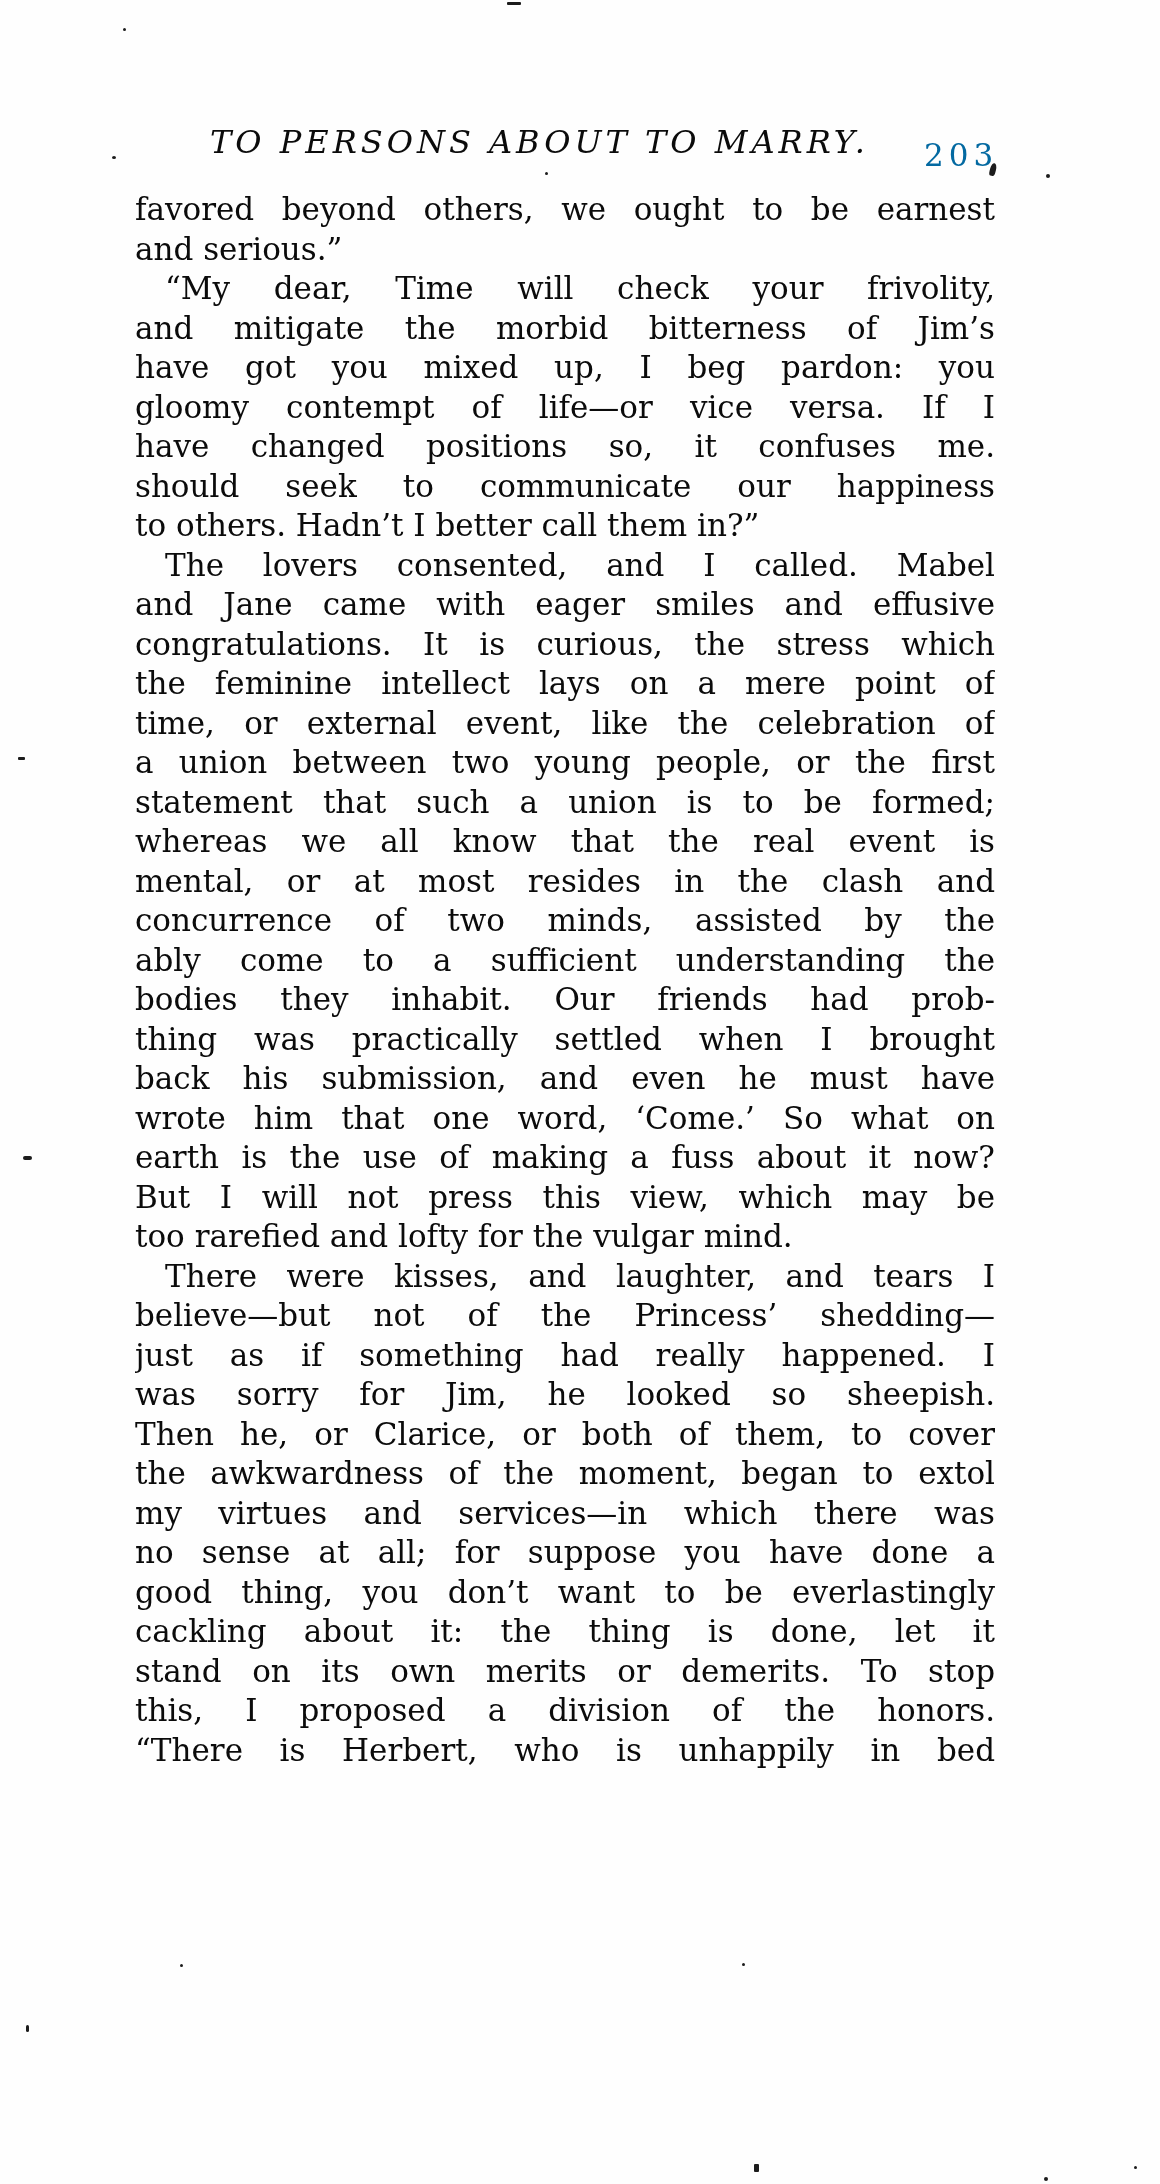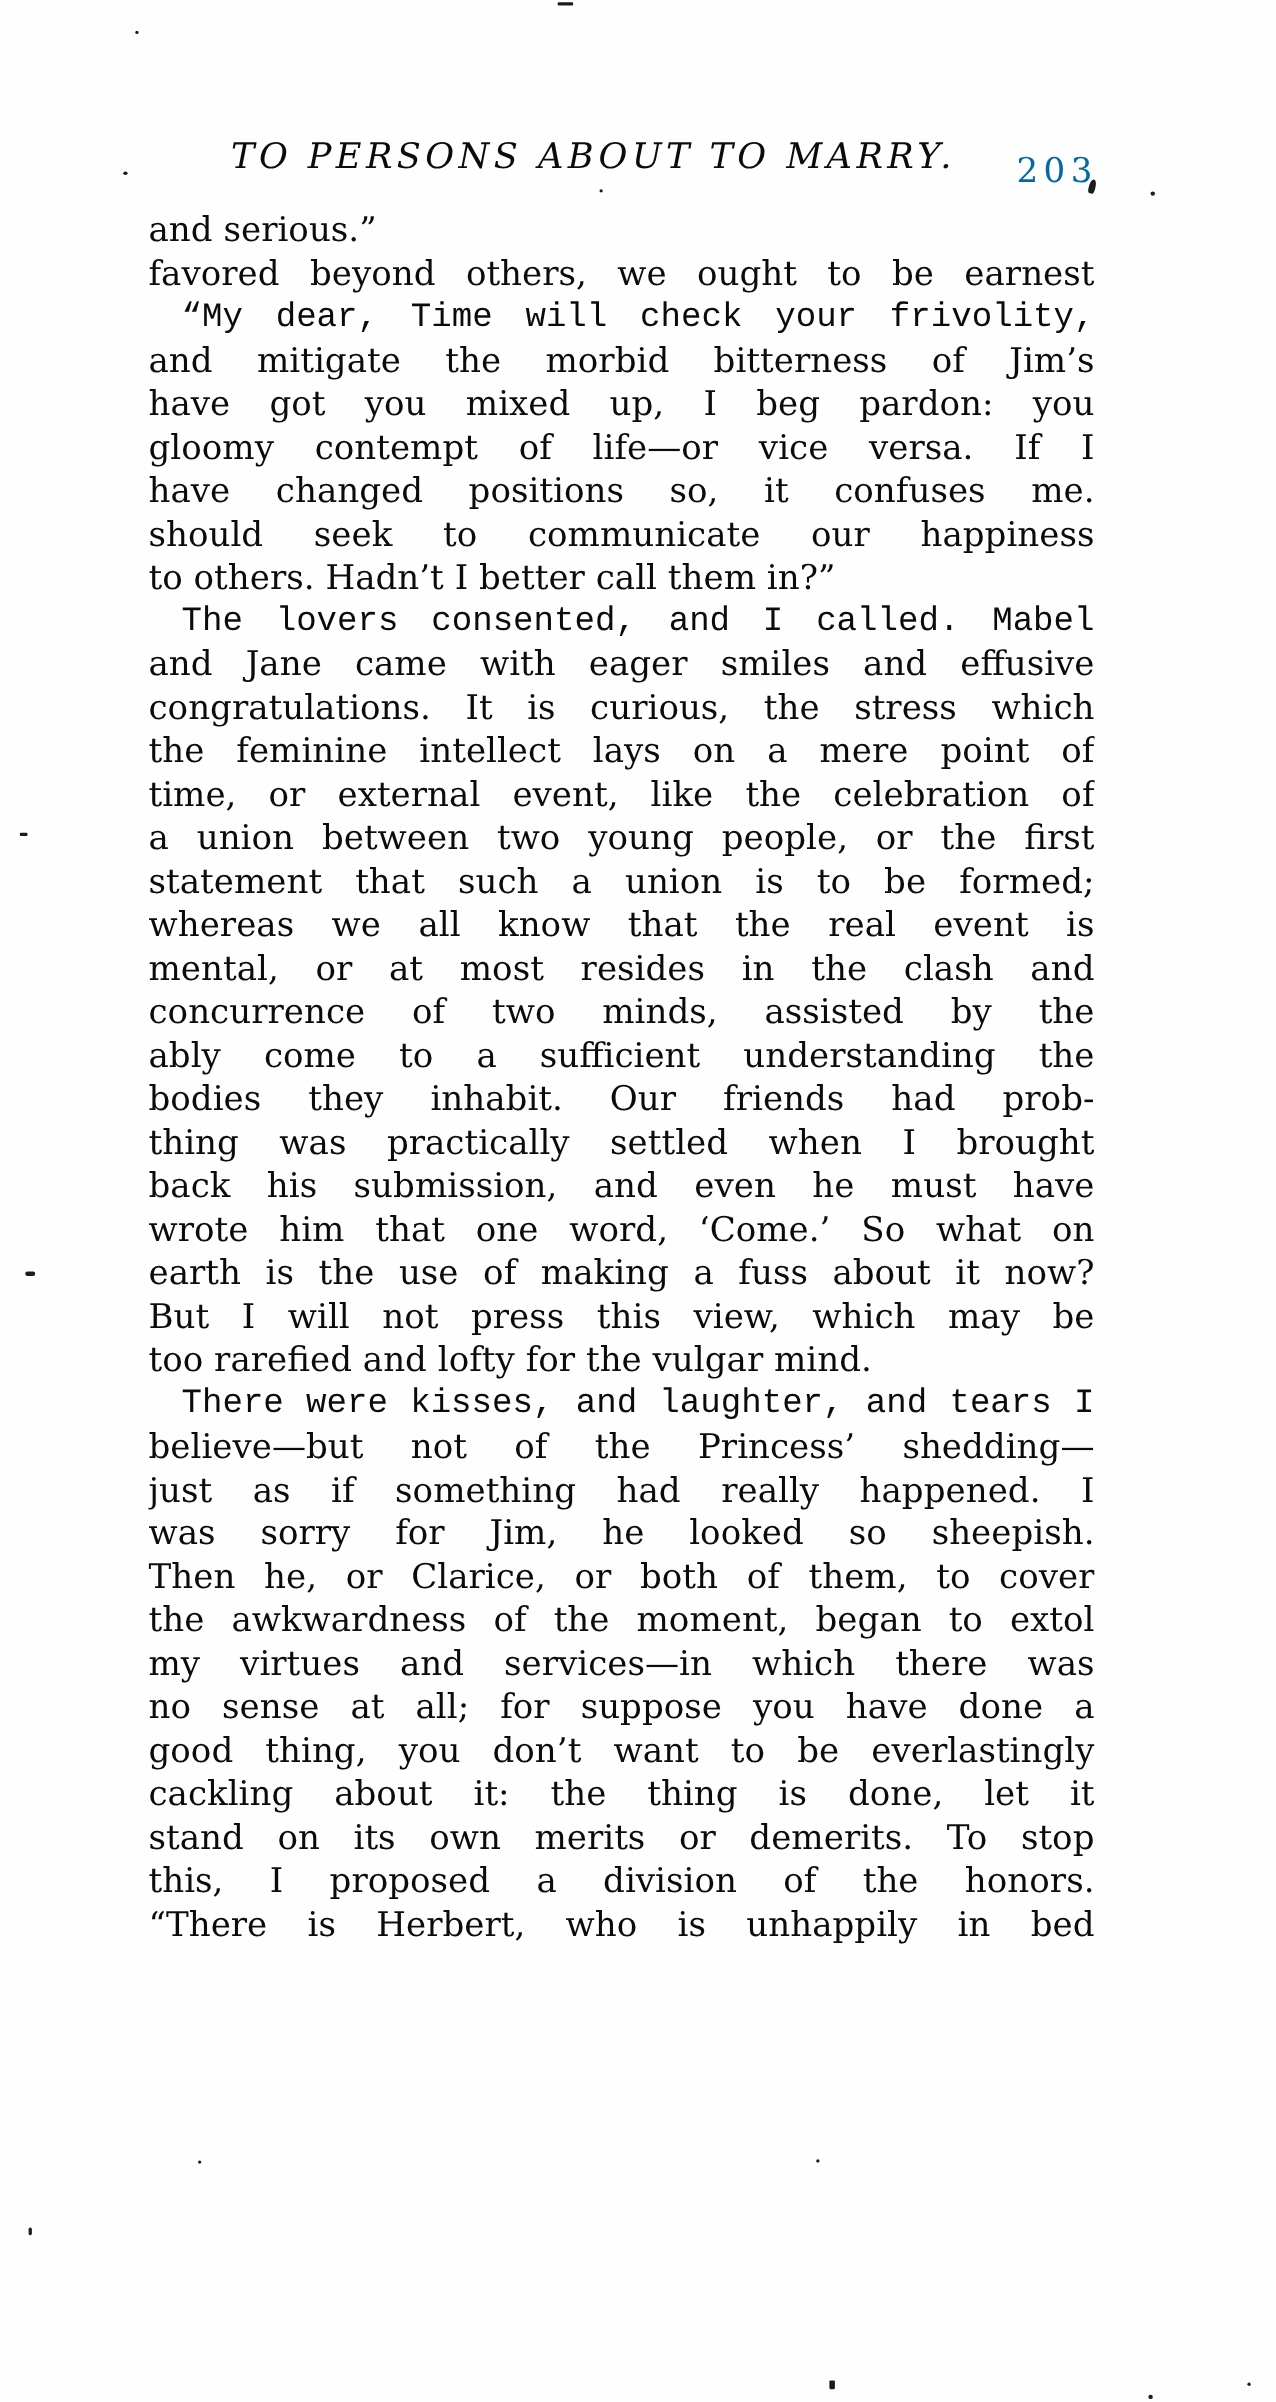--- a/index.html
+++ b/index.html
@@ -41,41 +41,41 @@
     font-size: 31px;
     line-height: 39.5px;
   }
   .line {
     height: 39.5px;
     overflow: hidden;
     text-align: justify;
     text-align-last: justify;
     white-space: normal;
   }
-  .line.indent { padding-left: 30px; font-family: Liberation Mono, monospace; }
+  .line.indent { padding-left: 30px; }
   .line.last-left { text-align-last: left; }
   .speck {
     position: absolute;
     background: #1c1c1c;
     border-radius: 50%;
   }
 </style>
 </head>
 <body>
 
 <div class="page">
 
   <div class="header">
     <span class="running-title">TO PERSONS ABOUT TO MARRY.</span>
     <span class="page-number">203</span>
   </div>
 
   <div class="text-block">
+      <div class="line">favored beyond others, we ought to be earnest</div>
       <div class="line last-left">and serious.”</div>
-      <div class="line">favored beyond others, we ought to be earnest</div>
       <div class="line indent">“My dear, Time will check your frivolity,</div>
       <div class="line">and mitigate the morbid bitterness of Jim’s</div>
       <div class="line">have got you mixed up, I beg pardon: you</div>
       <div class="line">gloomy contempt of life—or vice versa.  If I</div>
       <div class="line">have changed positions so, it confuses me.</div>
       <div class="line">should seek to communicate our happiness</div>
       <div class="line last-left">to others.  Hadn’t I better call them in?”</div>
       <div class="line indent">The lovers consented, and I called.  Mabel</div>
       <div class="line">and Jane came with eager smiles and effusive</div>
       <div class="line">congratulations.  It is curious, the stress which</div>

